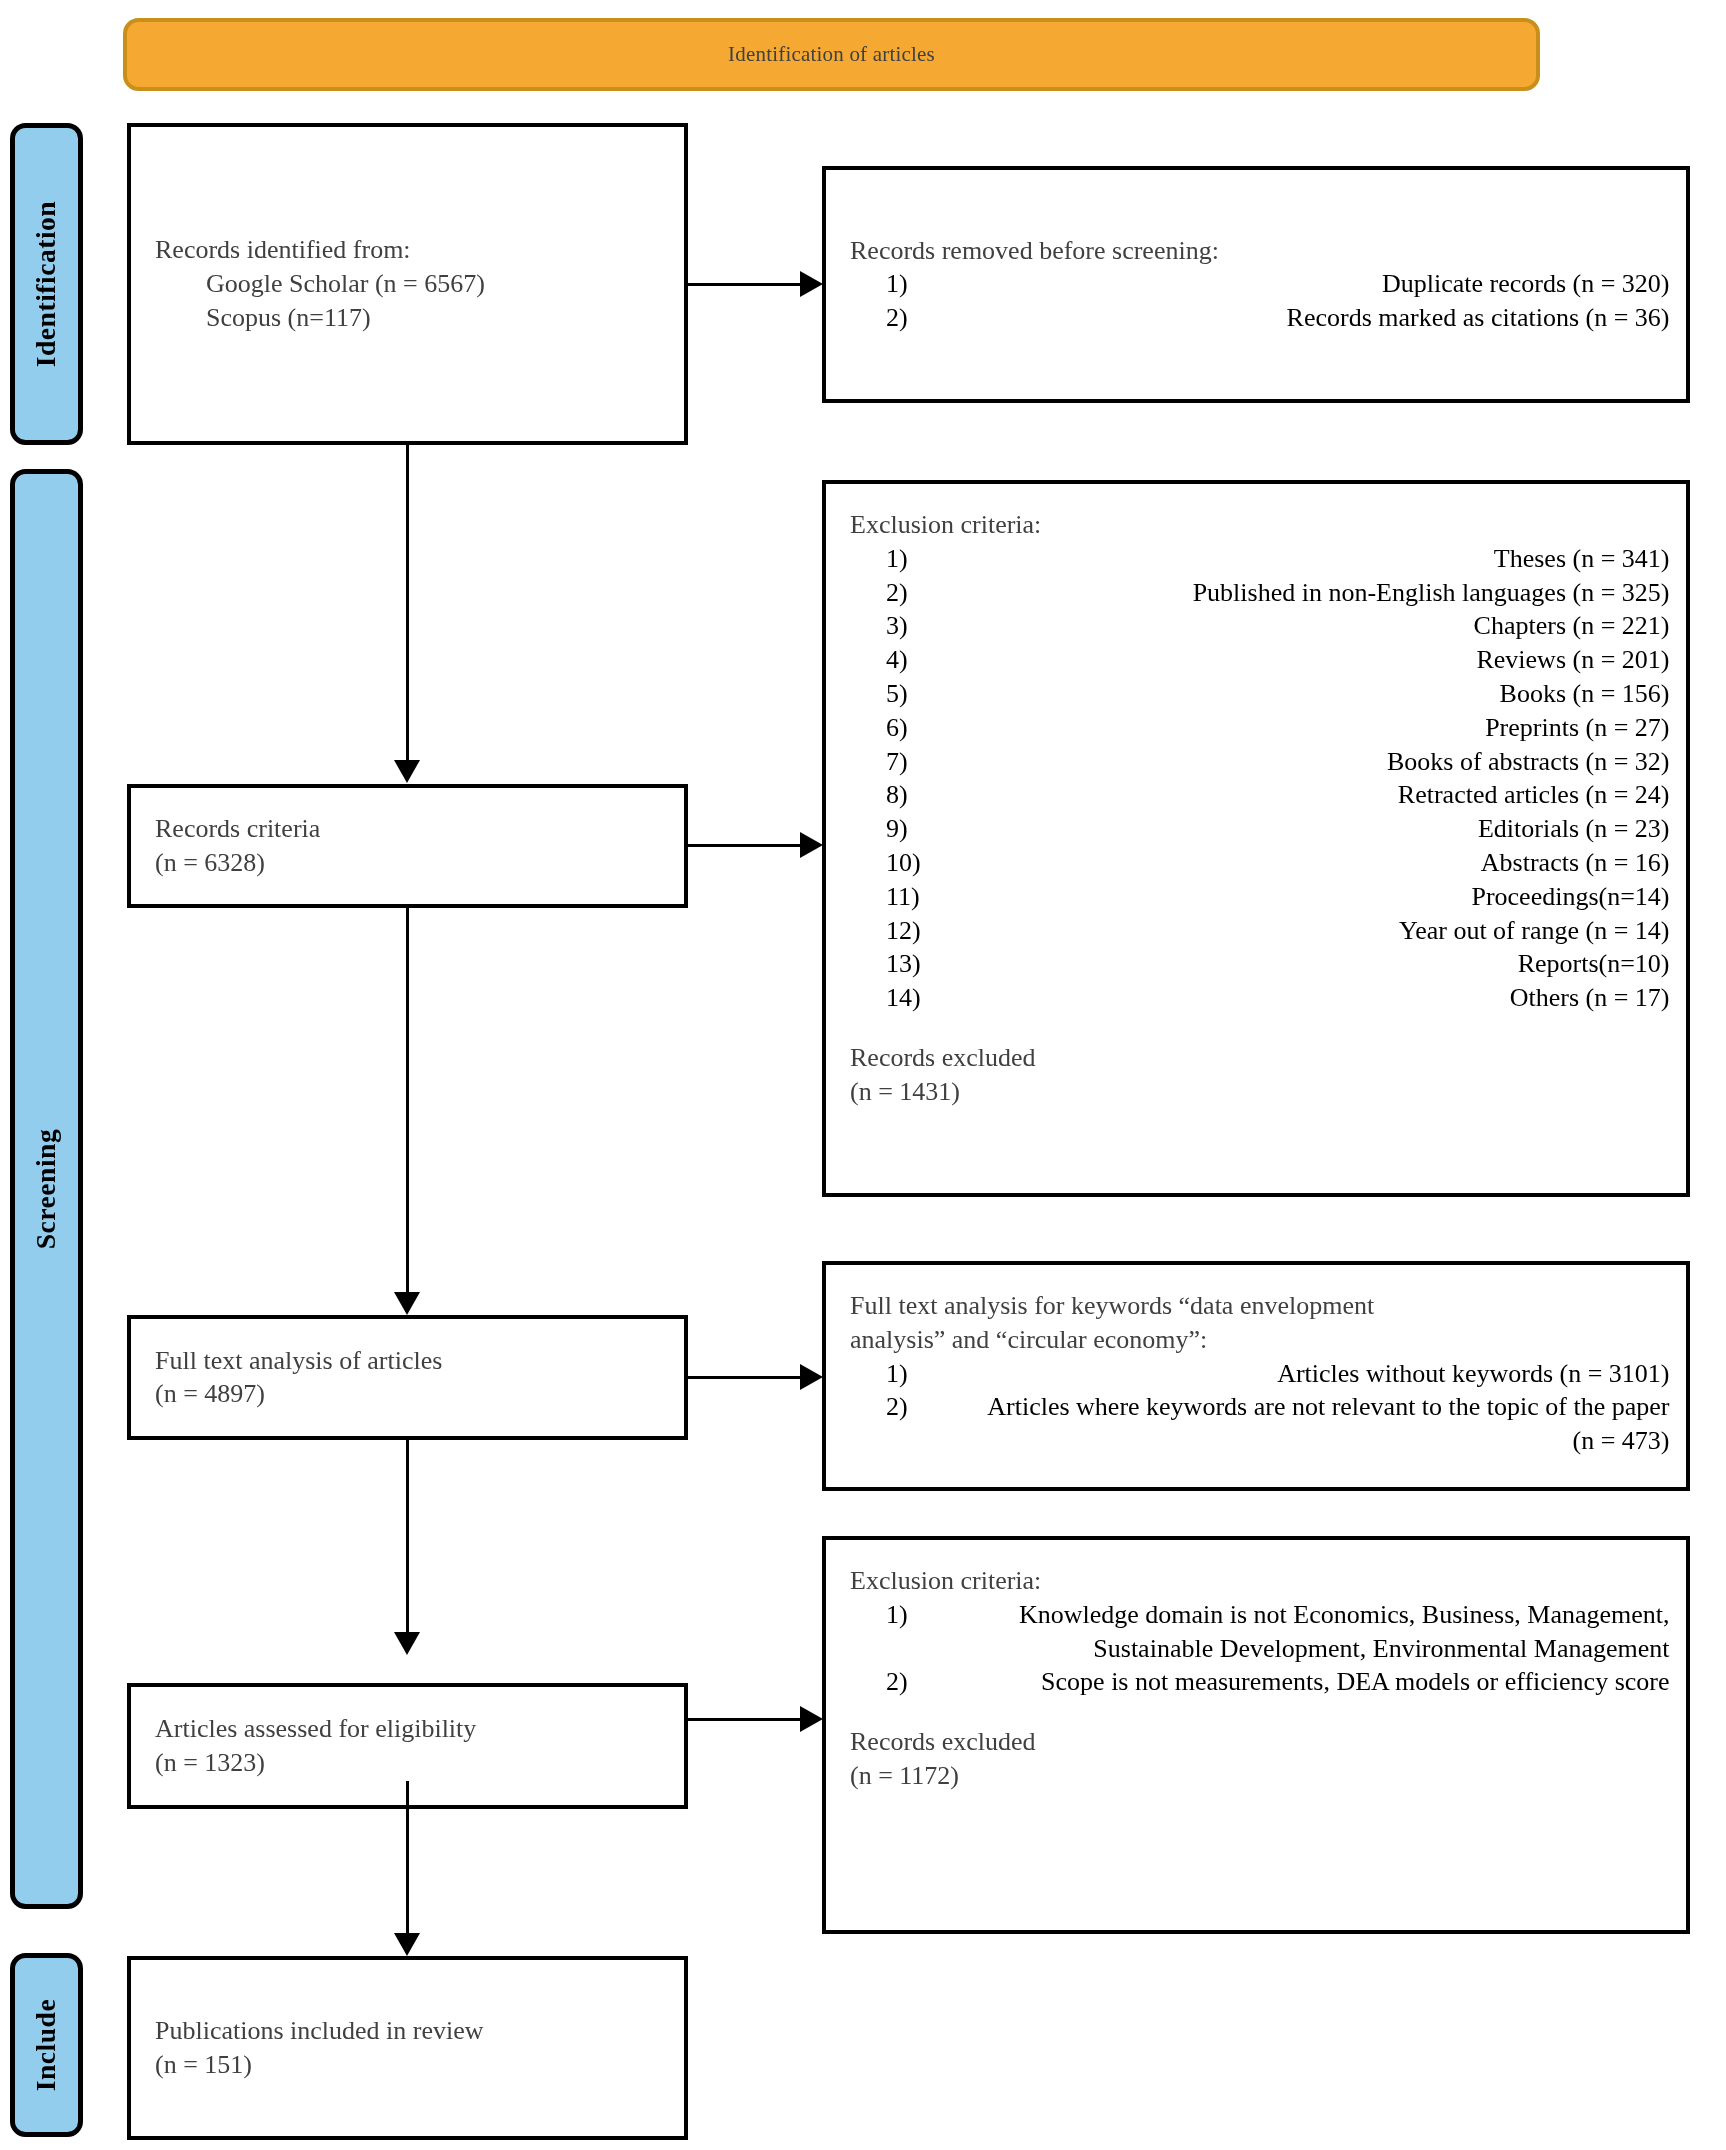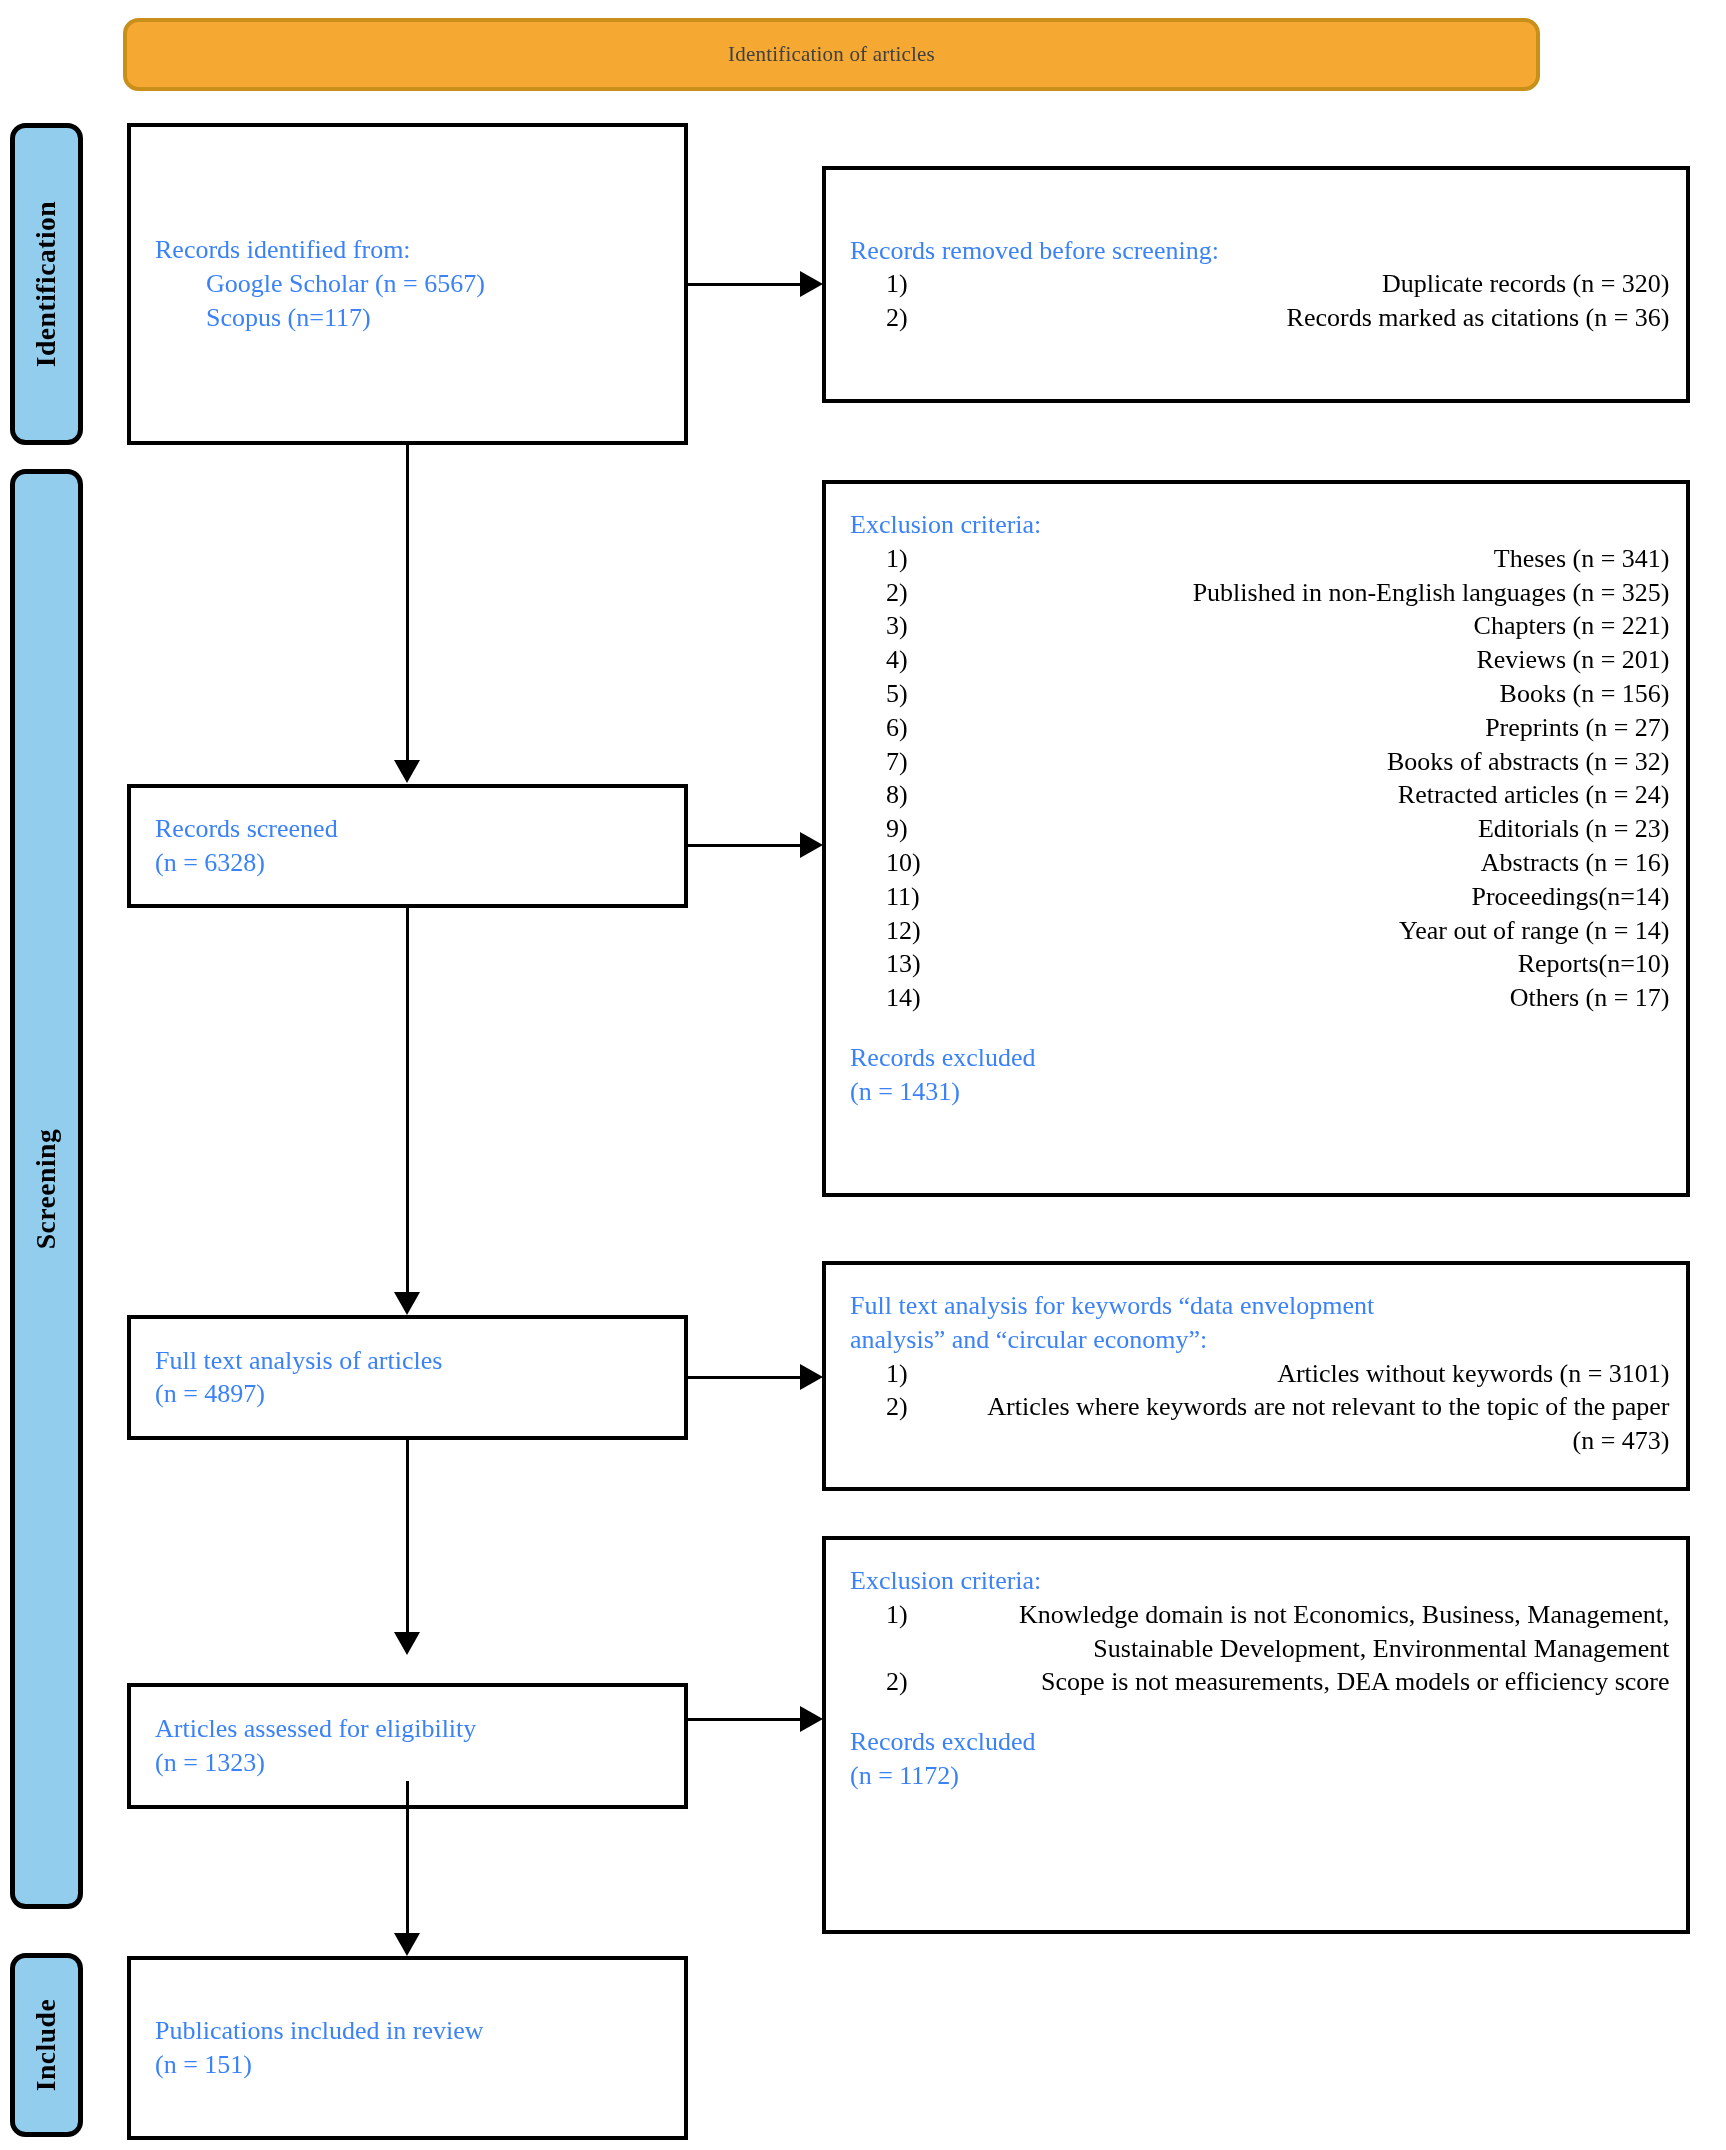--- a/index.html
+++ b/index.html
@@ -78,21 +78,21 @@
     top: 50%;
     transform: translateY(-50%);
   }
   .box-inner.top-aligned {
     top: 24px;
     transform: none;
   }
   .line {
     font-size: 26px;
     line-height: 1.30;
-    color: #3b82f6;
+    color: #404040;
     white-space: nowrap;
   }
   .indent-1 { padding-left: 51px; }
 
   
   ol.numlist {
     list-style: none;
     margin: 0;
     padding: 0 0 0 36px;
   }
@@ -250,21 +250,21 @@
           </li>
       </ol>
       <div class="spacer"></div>
       <div class="line">Records excluded</div>
       <div class="line">(n = 1431)</div>
     </div>
   </div>
 
   <div class="box" id="box-screened">
     <div class="box-inner">
-      <div class="line">Records screened</div>
+      <div class="line">Records criteria</div>
       <div class="line">(n = 6328)</div>
     </div>
   </div>
 
   <div class="box" id="box-fulltext-keywords">
     <div class="box-inner top-aligned">
       <div class="line">Full text analysis for keywords “data envelopment</div>
       <div class="line">analysis” and “circular economy”:</div>
       <ol class="numlist">
         <li>

